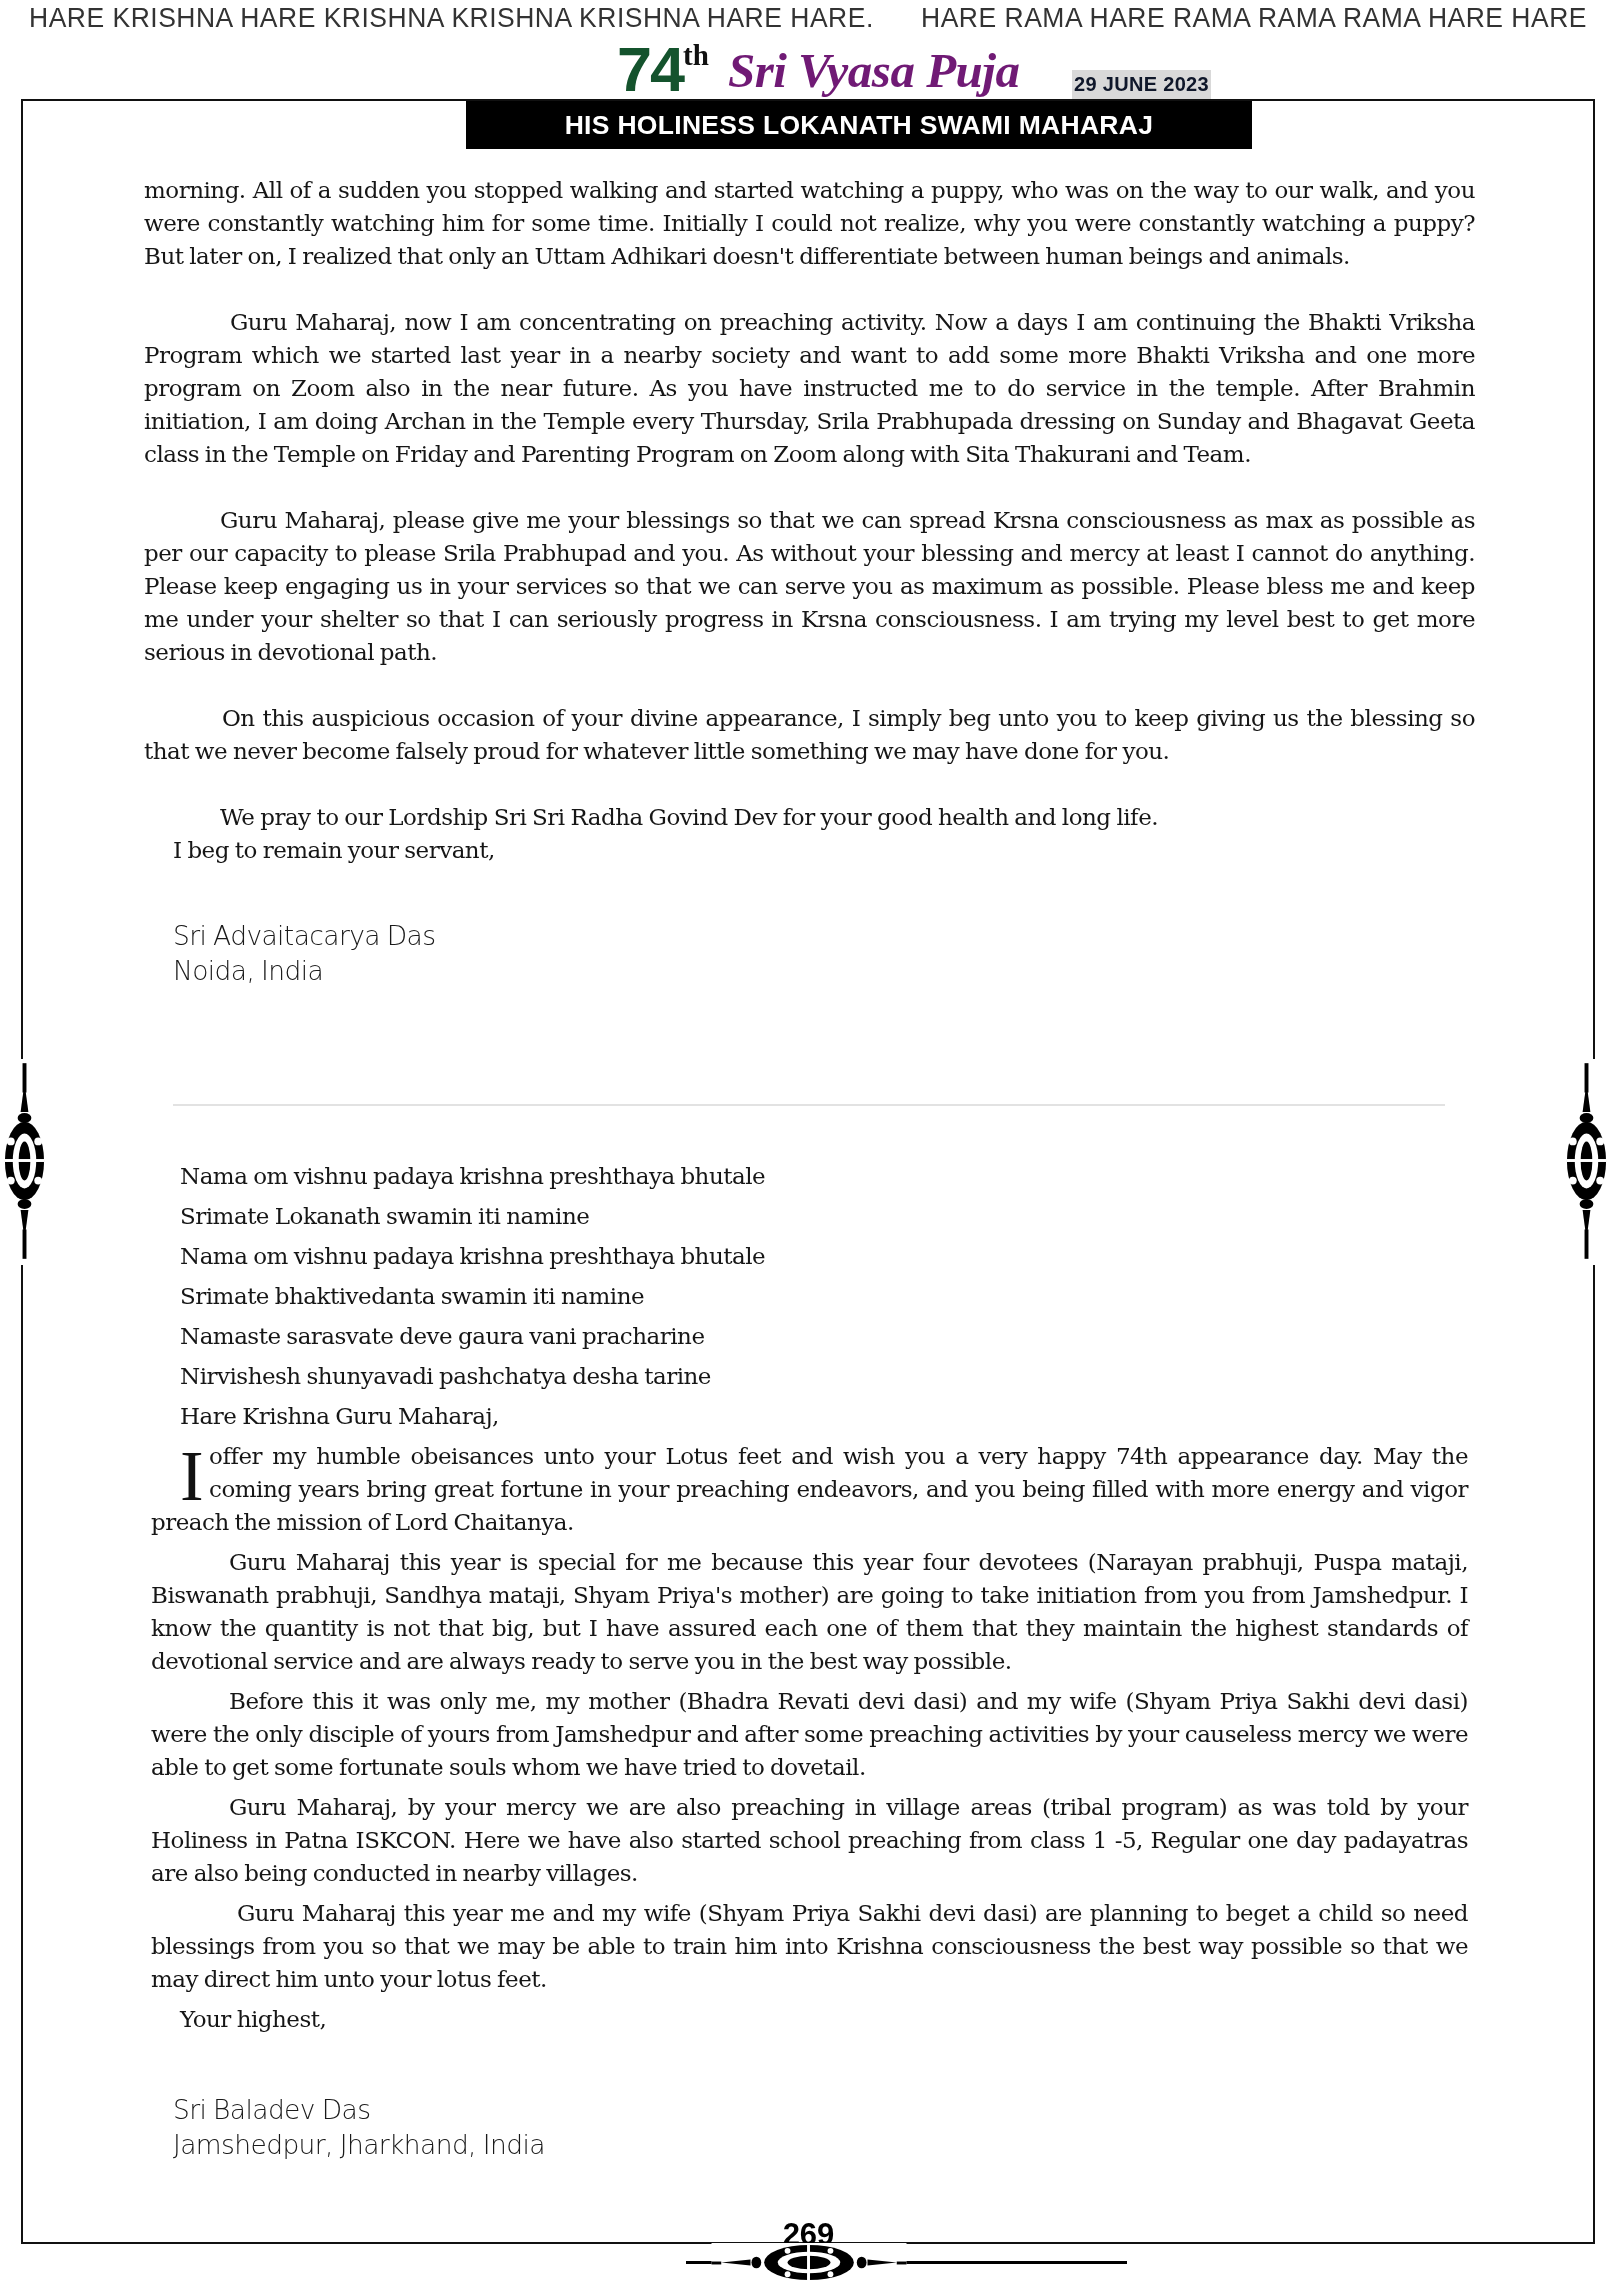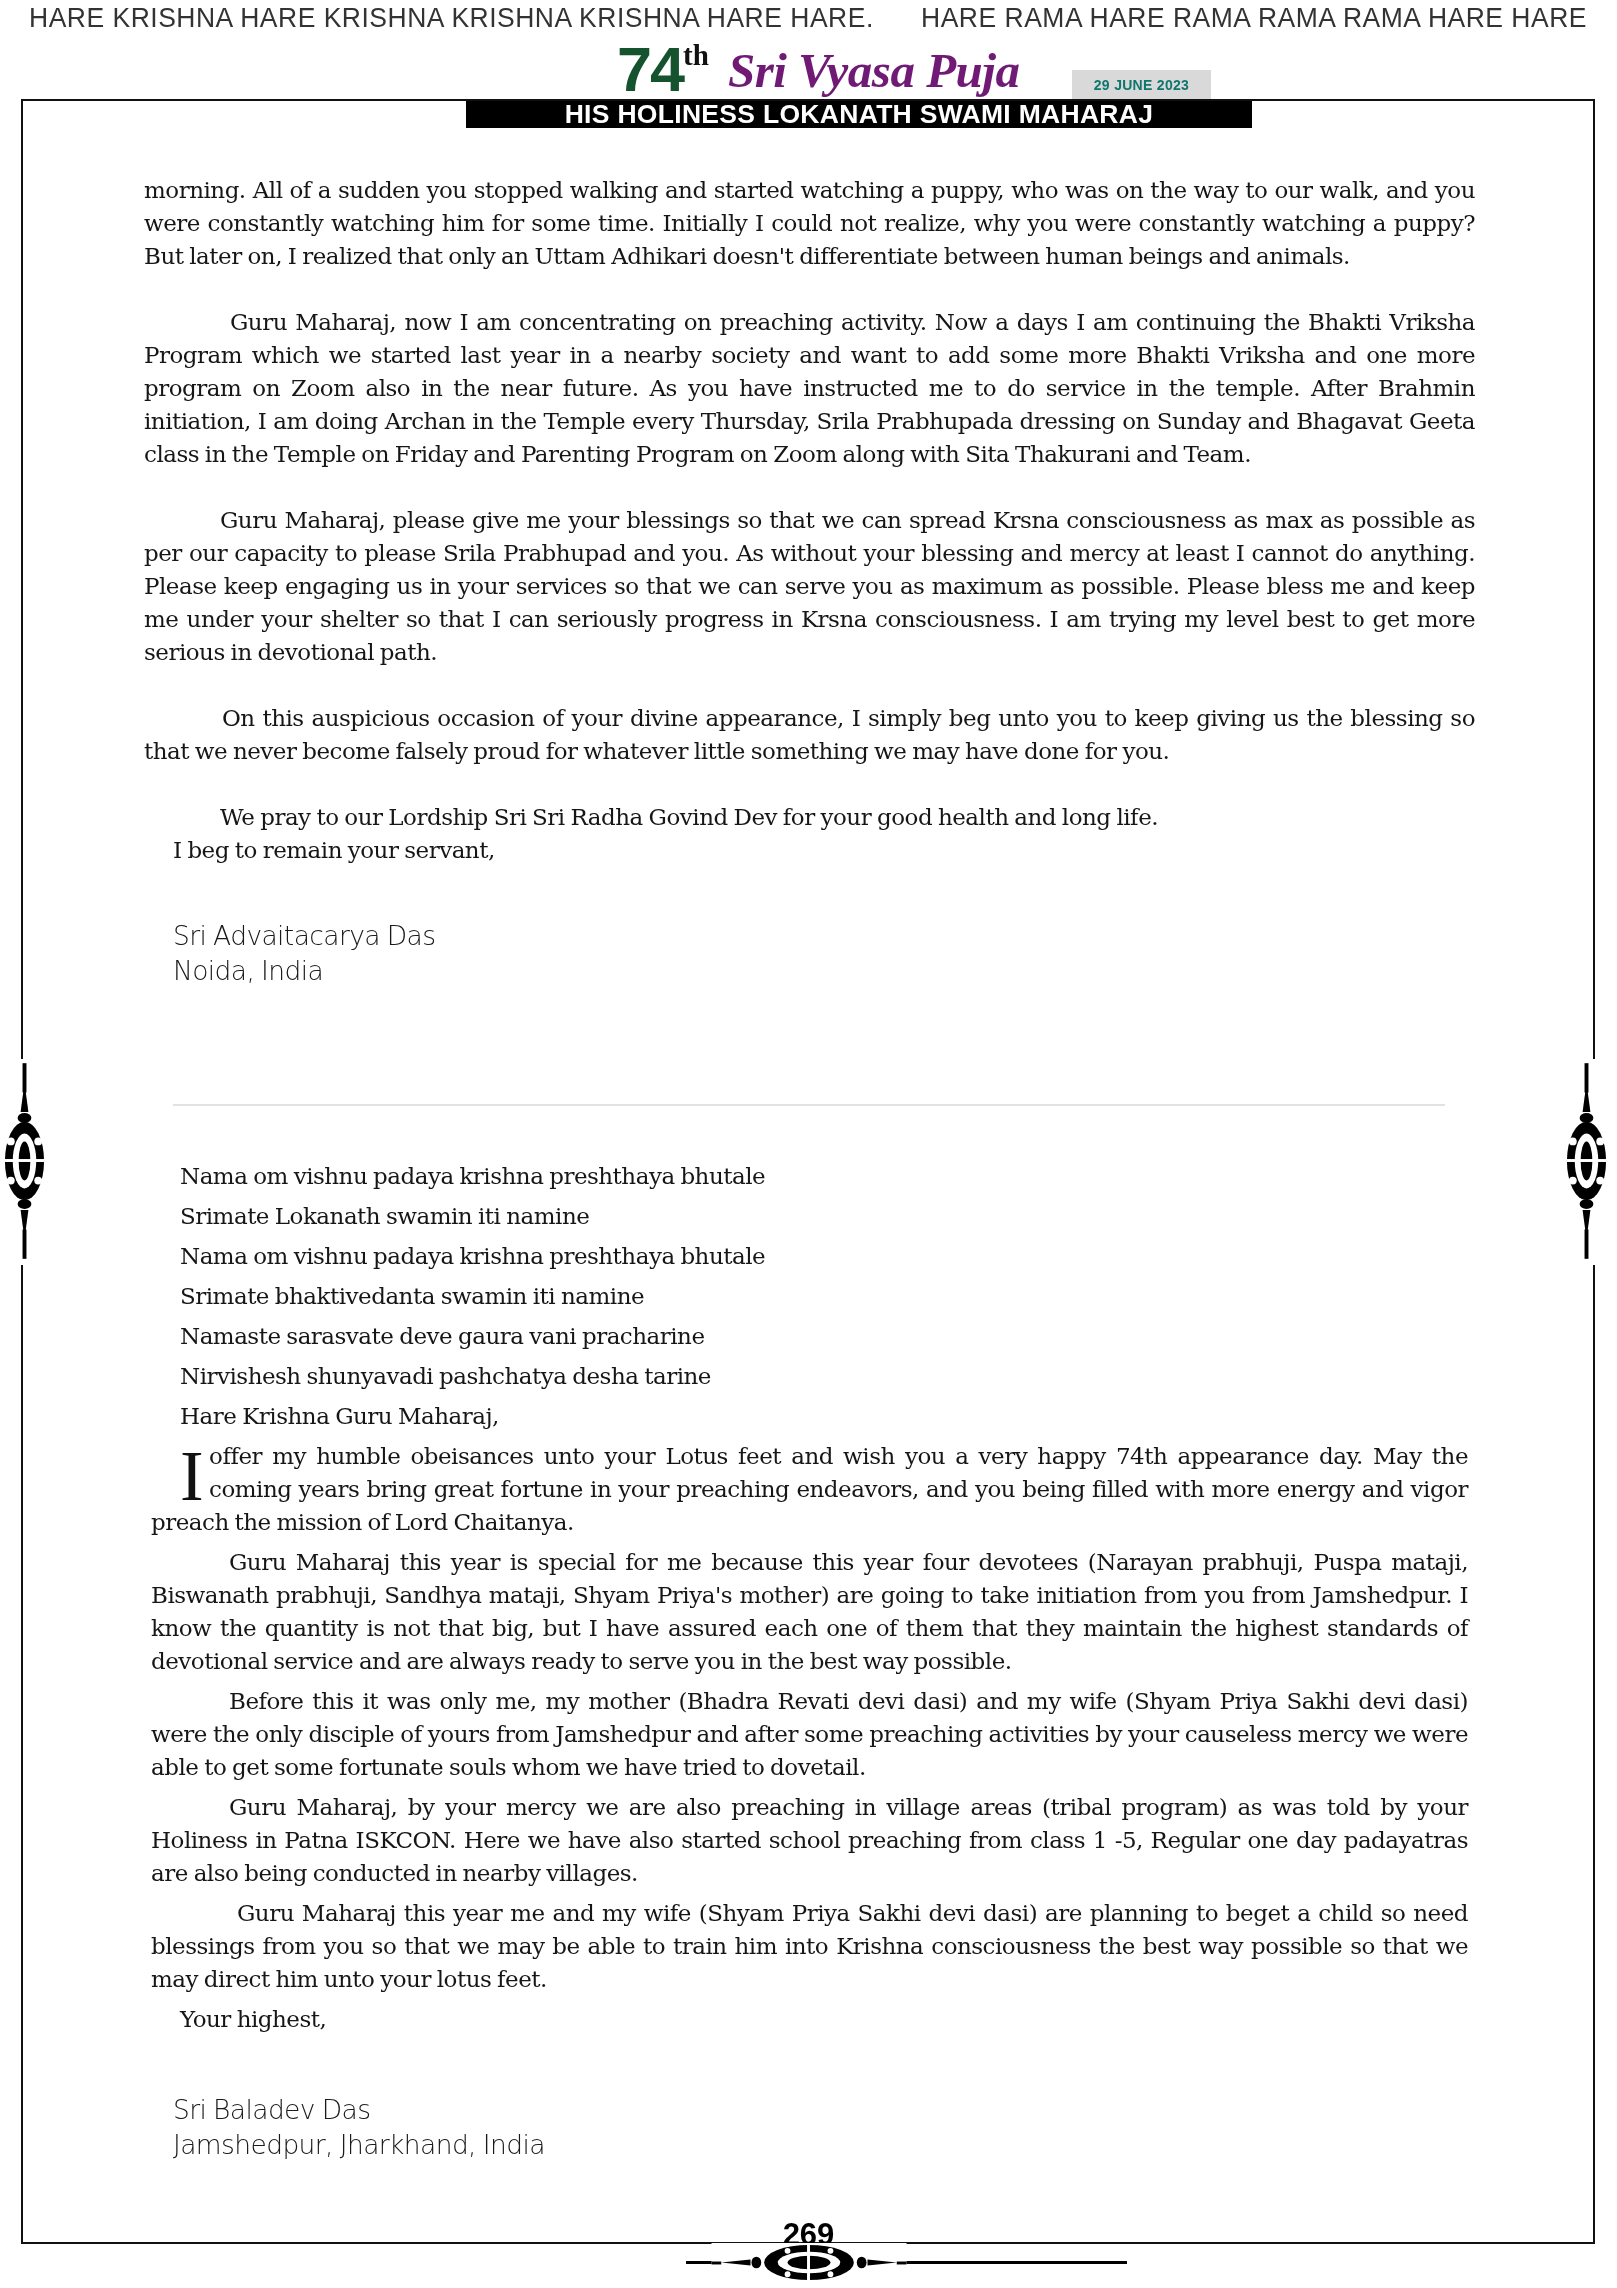--- a/index.html
+++ b/index.html
@@ -24,30 +24,30 @@
   .title-sup {
     font-family: "Liberation Serif", serif; font-weight: bold; font-size: 29px;
     align-self: flex-start; margin-top: 2px; margin-right: 19px;
   }
   .title-text {
     font-family: "Liberation Serif", serif; font-weight: bold; font-style: italic; font-size: 49px;
     line-height: 55px; color: #701a75; letter-spacing: -0.5px;
   }
   .date-badge {
     position: absolute; top: 70px; left: 1072px; width: 139px; height: 29px;
-    background: #d9d9d9; color: #0f766e;
-    font-family: "Liberation Sans", sans-serif; font-weight: bold; font-size: 14px;
+    background: #d9d9d9; color: #0f172a;
+    font-family: "Liberation Sans", sans-serif; font-weight: bold; font-size: 20px;
     display: flex; align-items: center; justify-content: center; letter-spacing: 0.3px;
   }
   .frame {
     position: absolute; left: 20.6px; top: 99px; width: 1574px; height: 2145px;
     border: 2.9px solid #111; box-sizing: border-box;
   }
   .banner {
-    position: absolute; top: 101px; left: 466px; width: 786px; height: 27px;
+    position: absolute; top: 101px; left: 466px; width: 786px; height: 48px;
     background: #000; color: #fff;
     font-family: "Liberation Sans", sans-serif; font-weight: bold; font-size: 26.5px;
     display: flex; align-items: center; justify-content: center; letter-spacing: 0.3px;
   }
   .content {
     position: absolute; top: 174px; left: 144px; width: 1331px;
     font-family: "DejaVu Serif", serif; font-size: 23px; line-height: 33px;
     letter-spacing: -0.5px; word-spacing: -1px; color: #161616;
   }
   .content p { margin: 0; text-align: justify; text-align-last: left; }

